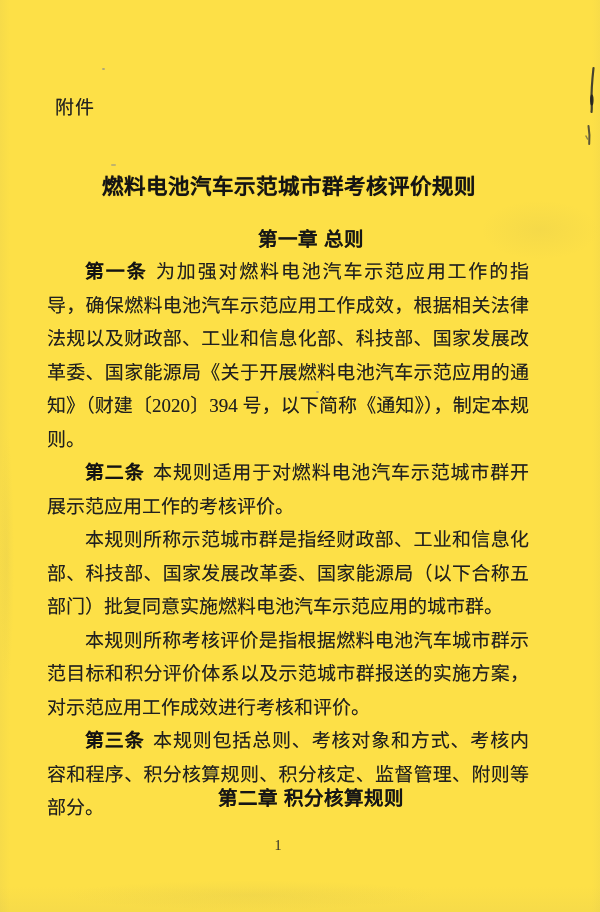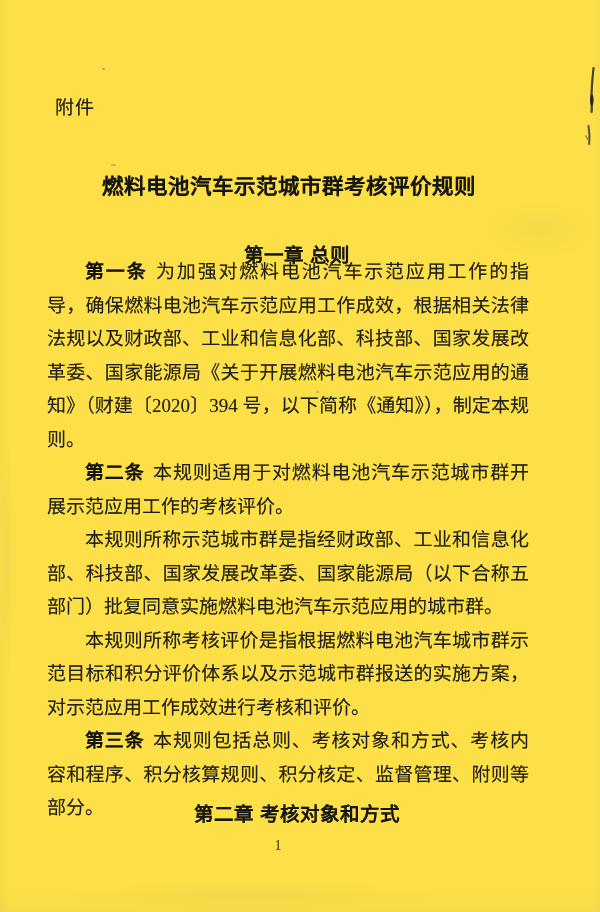--- a/index.html
+++ b/index.html
@@ -48,28 +48,29 @@
     font-weight: bold;
     font-size: 21.5px;
     letter-spacing: 0.5px;
     color: #141414;
     text-shadow: 0 0 0.7px rgba(0,0,0,0.5);
   }
   .chapter {
     position: absolute;
     left: 0;
     width: 562px;
-    margin: 16px;
+    margin: 0;
     text-align: center;
     font-family: "Liberation Sans", "DejaVu Sans", sans-serif;
     font-weight: bold;
     font-size: 19.5px;
     letter-spacing: 0.5px;
     color: #161616;
     text-shadow: 0 0 0.6px rgba(0,0,0,0.45);
+    padding-left: 30px;
   }
   .chapter1 { top: 223px; }
   .chapter2 { top: 782px; }
   .body-text {
     position: absolute;
     left: 47px;
     top: 255px;
     width: 482px;
     font-size: 19px;
     line-height: 33.5px;
@@ -132,21 +133,21 @@
   <h2 class="chapter chapter1">第一章 总则</h2>
 
   <div class="body-text">
     <p><span class="lead">第一条</span><span>为加强对燃料电池汽车示范应用工作的指导，确保燃料电池汽车示范应用工作成效，根据相关法律法规以及财政部、工业和信息化部、科技部、国家发展改革委、国家能源局《关于开展燃料电池汽车示范应用的通知》（财建〔2020〕394 号，以下简称《通知》），制定本规则。</span></p>
     <p><span class="lead">第二条</span><span>本规则适用于对燃料电池汽车示范城市群开展示范应用工作的考核评价。</span></p>
     <p><span class="lead"></span><span>本规则所称示范城市群是指经财政部、工业和信息化部、科技部、国家发展改革委、国家能源局（以下合称五部门）批复同意实施燃料电池汽车示范应用的城市群。</span></p>
     <p><span class="lead"></span><span>本规则所称考核评价是指根据燃料电池汽车城市群示范目标和积分评价体系以及示范城市群报送的实施方案，对示范应用工作成效进行考核和评价。</span></p>
     <p><span class="lead">第三条</span><span>本规则包括总则、考核对象和方式、考核内容和程序、积分核算规则、积分核定、监督管理、附则等部分。</span></p>
   </div>
 
-  <h2 class="chapter chapter2">第二章 考核对象和方式</h2>
+  <h2 class="chapter chapter2">第二章 积分核算规则</h2>
 
   <div class="page-number">1</div>
 
   <svg class="scan-mark" width="20" height="100" viewBox="0 0 20 100">
     <path d="M 13.5 8 C 12.2 20 11.2 30 11.6 40 C 11.8 45 12 49 11.5 52" fill="none" stroke="#2b2b2b" stroke-width="2.2" stroke-linecap="round" opacity="0.88"></path>
     <ellipse cx="11.8" cy="40" rx="1.8" ry="5.5" fill="#1f1f1f" opacity="0.85"></ellipse>
     <path d="M 8.5 66 C 9.5 72 9.8 78 9.2 84" fill="none" stroke="#333333" stroke-width="2" stroke-linecap="round" opacity="0.8"></path>
     <path d="M 6 76 L 7.5 79" fill="none" stroke="#444444" stroke-width="1.4" stroke-linecap="round" opacity="0.6"></path>
   </svg>
 

